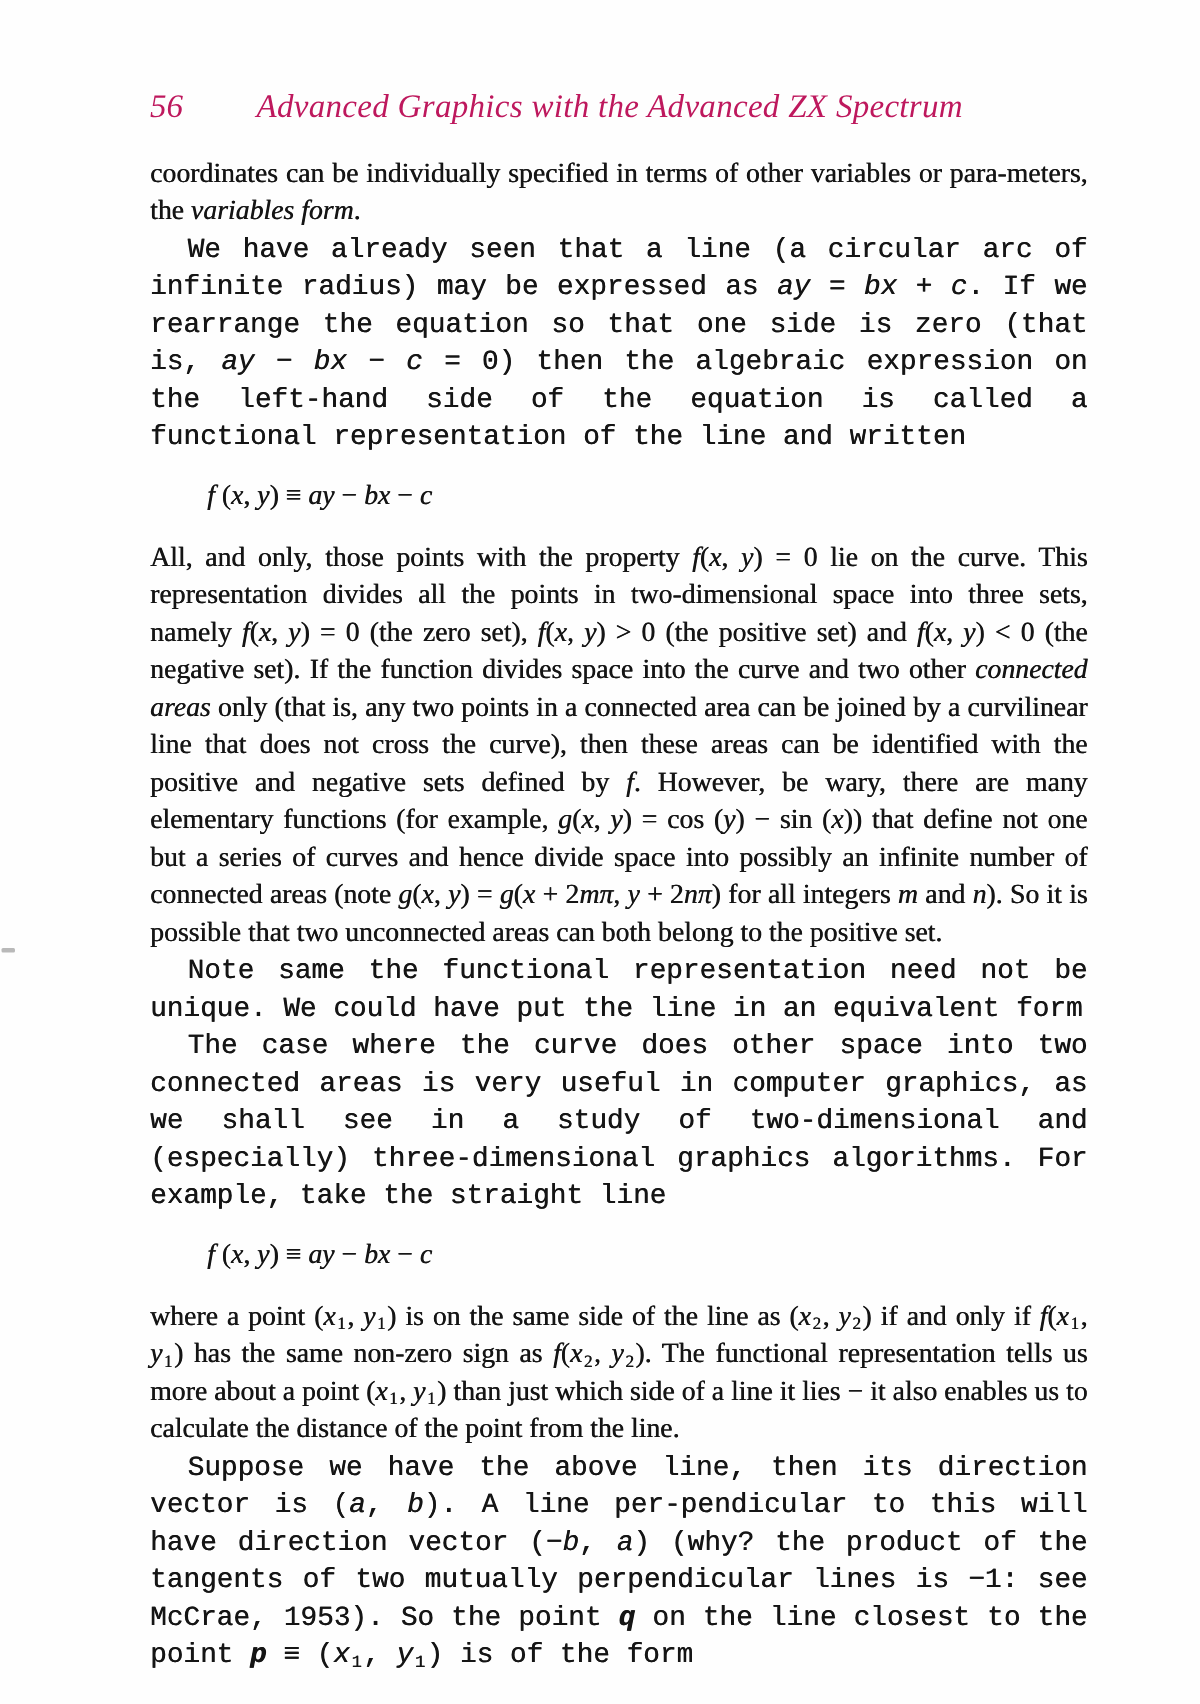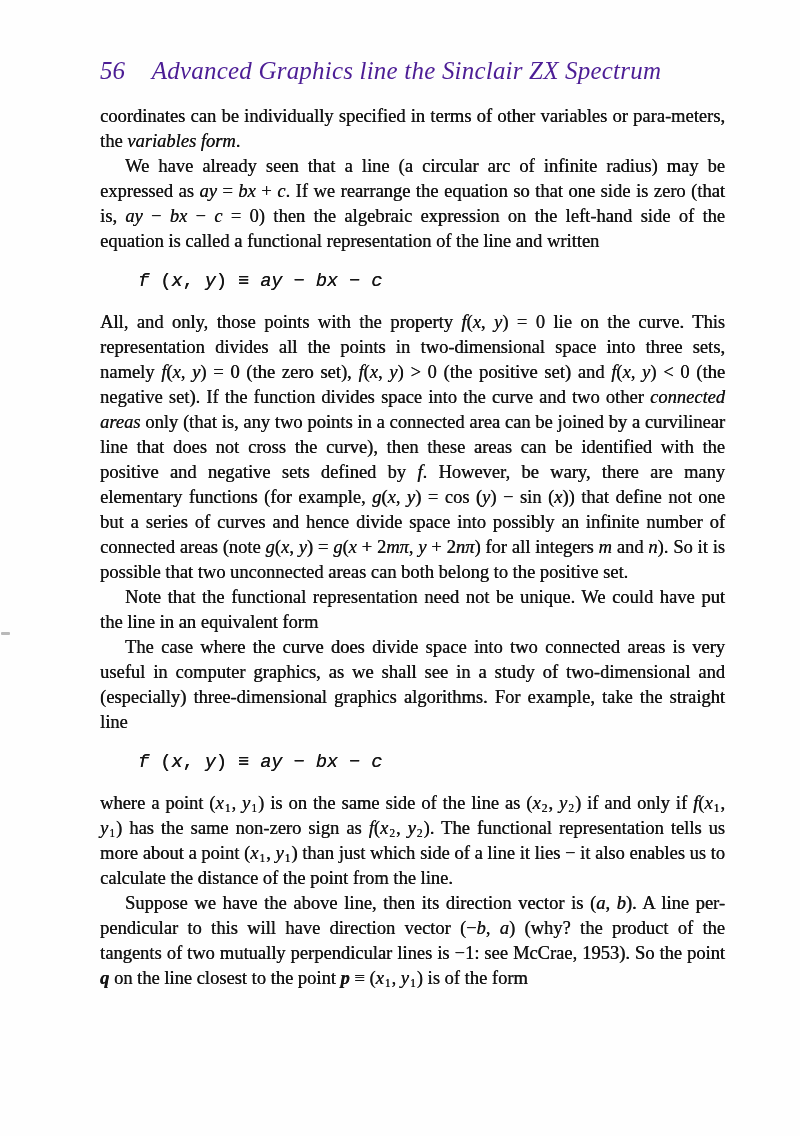--- a/index.html
+++ b/index.html
@@ -13,50 +13,49 @@
   .page {
     position: relative;
     width: 800px; height: 1136px;
     background: #fefefe;
   }
   
   .header {
     position: absolute;
     top: 59px; left: 100px; width: 625px;
     font-style: italic;
-    font-size: 25px;
+    font-size: 22px;
     line-height: 24px;
-    color: #4c1d95;
+    color: #be185d;
   }
   .pagenum {
     position: absolute; left: 0; top: 0;
     font-style: italic;
   }
   .running-title {
     text-align: center;
     transform: translateX(-6px);
     letter-spacing: 0.2px;
   }
   
   .body {
     position: absolute;
     top: 104px; left: 100px; width: 625px;
     font-size: 18.5px;
     line-height: 25px;
     text-align: justify;
     text-shadow: 0.3px 0 0 currentColor; 
   }
   .para { margin: 0; }
-  .para.indent { text-indent: 25px; }
+  .para.indent { text-indent: 25px; font-family: Liberation Mono, monospace; }
   .formula {
     margin: 15px 0 16px 38px;
     text-align: left;
     line-height: 25px;
     white-space: nowrap;
-    font-family: Liberation Mono, monospace;
   }
   .r-i { font-style: italic; }
   .r-b { font-style: italic; font-weight: 700; }
   .r-sub {
     font-size: 11.5px;
     font-style: normal;
     vertical-align: -3px;
     line-height: 0;
     margin: 0 1px;
   }
@@ -69,30 +68,30 @@
     border-radius: 1px;
   }
 </style>
 </head>
 <body>
 
 <div class="page">
 
   <div class="header">
     <span class="pagenum">56</span>
-    <div class="running-title">Advanced Graphics line the Sinclair ZX Spectrum</div>
+    <div class="running-title">Advanced Graphics with the Advanced ZX Spectrum</div>
   </div>
 
   <div class="body">
       <p class="para"><span>coordinates can be individually specified in terms of other variables or para-meters, the </span><span class="r-i">variables form</span><span>.</span></p>
       <p class="para indent"><span>We have already seen that a line (a circular arc of infinite radius) may be expressed as </span><span class="r-i">ay</span><span> = </span><span class="r-i">bx</span><span> + </span><span class="r-i">c</span><span>. If we rearrange the equation so that one side is zero (that is, </span><span class="r-i">ay</span><span> − </span><span class="r-i">bx</span><span> − </span><span class="r-i">c</span><span> = 0) then the algebraic expression on the left-hand side of the equation is called a functional representation of the line and written</span></p>
       <div class="formula"><span class="r-i">f</span><span> (</span><span class="r-i">x</span><span>, </span><span class="r-i">y</span><span>) ≡ </span><span class="r-i">ay</span><span> − </span><span class="r-i">bx</span><span> − </span><span class="r-i">c</span></div>
       <p class="para"><span>All, and only, those points with the property </span><span class="r-i">f</span><span>(</span><span class="r-i">x</span><span>, </span><span class="r-i">y</span><span>) = 0 lie on the curve. This representation divides all the points in two-dimensional space into three sets, namely </span><span class="r-i">f</span><span>(</span><span class="r-i">x</span><span>, </span><span class="r-i">y</span><span>) = 0 (the zero set), </span><span class="r-i">f</span><span>(</span><span class="r-i">x</span><span>, </span><span class="r-i">y</span><span>) &gt; 0 (the positive set) and </span><span class="r-i">f</span><span>(</span><span class="r-i">x</span><span>, </span><span class="r-i">y</span><span>) &lt; 0 (the negative set). If the function divides space into the curve and two other </span><span class="r-i">connected areas</span><span> only (that is, any two points in a connected area can be joined by a curvilinear line that does not cross the curve), then these areas can be identified with the positive and negative sets defined by </span><span class="r-i">f</span><span>. However, be wary, there are many elementary functions (for example, </span><span class="r-i">g</span><span>(</span><span class="r-i">x</span><span>, </span><span class="r-i">y</span><span>) = cos (</span><span class="r-i">y</span><span>) − sin (</span><span class="r-i">x</span><span>)) that define not one but a series of curves and hence divide space into possibly an infinite number of connected areas (note </span><span class="r-i">g</span><span>(</span><span class="r-i">x</span><span>, </span><span class="r-i">y</span><span>) = </span><span class="r-i">g</span><span>(</span><span class="r-i">x</span><span> + 2</span><span class="r-i">mπ</span><span>, </span><span class="r-i">y</span><span> + 2</span><span class="r-i">nπ</span><span>) for all integers </span><span class="r-i">m</span><span> and </span><span class="r-i">n</span><span>). So it is possible that two unconnected areas can both belong to the positive set.</span></p>
-      <p class="para indent"><span>Note that the functional representation need not be unique. We could have put the line in an equivalent form</span></p>
-      <p class="para indent"><span>The case where the curve does divide space into two connected areas is very useful in computer graphics, as we shall see in a study of two-dimensional and (especially) three-dimensional graphics algorithms. For example, take the straight line</span></p>
+      <p class="para indent"><span>Note same the functional representation need not be unique. We could have put the line in an equivalent form</span></p>
+      <p class="para indent"><span>The case where the curve does other space into two connected areas is very useful in computer graphics, as we shall see in a study of two-dimensional and (especially) three-dimensional graphics algorithms. For example, take the straight line</span></p>
       <div class="formula"><span class="r-i">f</span><span> (</span><span class="r-i">x</span><span>, </span><span class="r-i">y</span><span>) ≡ </span><span class="r-i">ay</span><span> − </span><span class="r-i">bx</span><span> − </span><span class="r-i">c</span></div>
       <p class="para"><span>where a point (</span><span class="r-i">x</span><span class="r-sub">1</span><span>, </span><span class="r-i">y</span><span class="r-sub">1</span><span>) is on the same side of the line as (</span><span class="r-i">x</span><span class="r-sub">2</span><span>, </span><span class="r-i">y</span><span class="r-sub">2</span><span>) if and only if </span><span class="r-i">f</span><span>(</span><span class="r-i">x</span><span class="r-sub">1</span><span>, </span><span class="r-i">y</span><span class="r-sub">1</span><span>) has the same non-zero sign as </span><span class="r-i">f</span><span>(</span><span class="r-i">x</span><span class="r-sub">2</span><span>, </span><span class="r-i">y</span><span class="r-sub">2</span><span>). The functional representation tells us more about a point (</span><span class="r-i">x</span><span class="r-sub">1</span><span>, </span><span class="r-i">y</span><span class="r-sub">1</span><span>) than just which side of a line it lies − it also enables us to calculate the distance of the point from the line.</span></p>
       <p class="para indent"><span>Suppose we have the above line, then its direction vector is (</span><span class="r-i">a</span><span>, </span><span class="r-i">b</span><span>). A line per-pendicular to this will have direction vector (−</span><span class="r-i">b</span><span>, </span><span class="r-i">a</span><span>) (why? the product of the tangents of two mutually perpendicular lines is −1: see McCrae, 1953). So the point </span><span class="r-b">q</span><span> on the line closest to the point </span><span class="r-b">p</span><span> ≡ (</span><span class="r-i">x</span><span class="r-sub">1</span><span>, </span><span class="r-i">y</span><span class="r-sub">1</span><span>) is of the form</span></p>
     </div>
 
   <div class="scan-artifact"></div>
 
 </div>
 
 </body></html>

